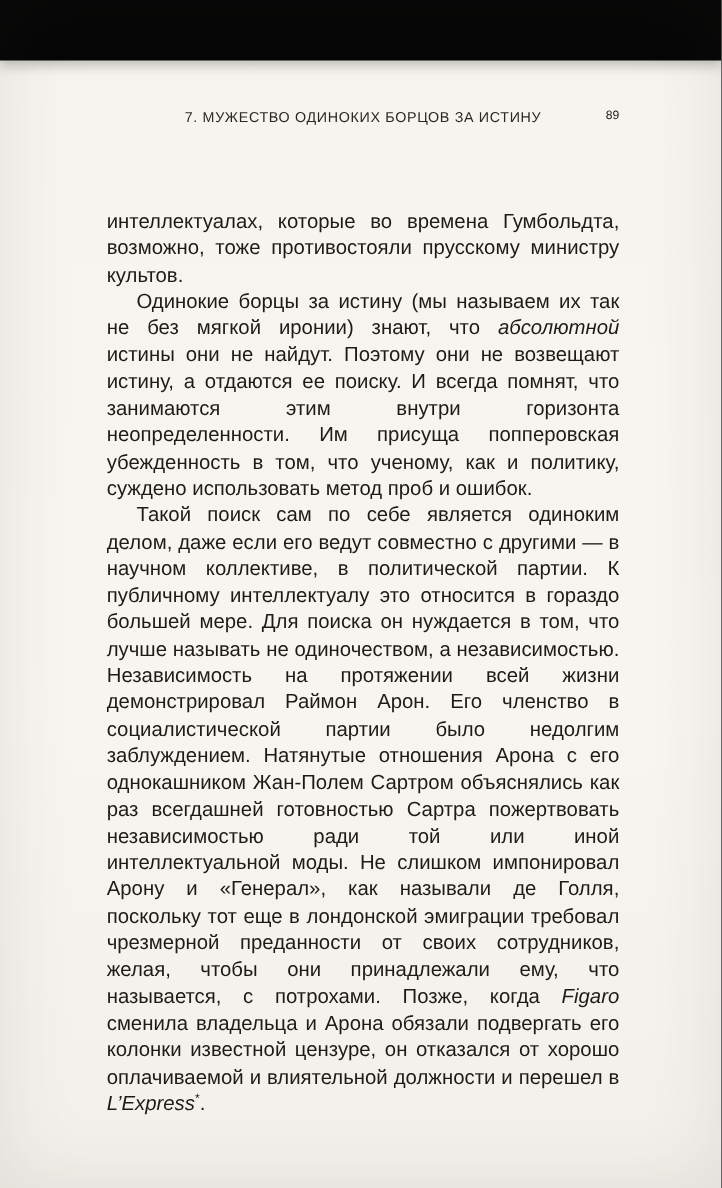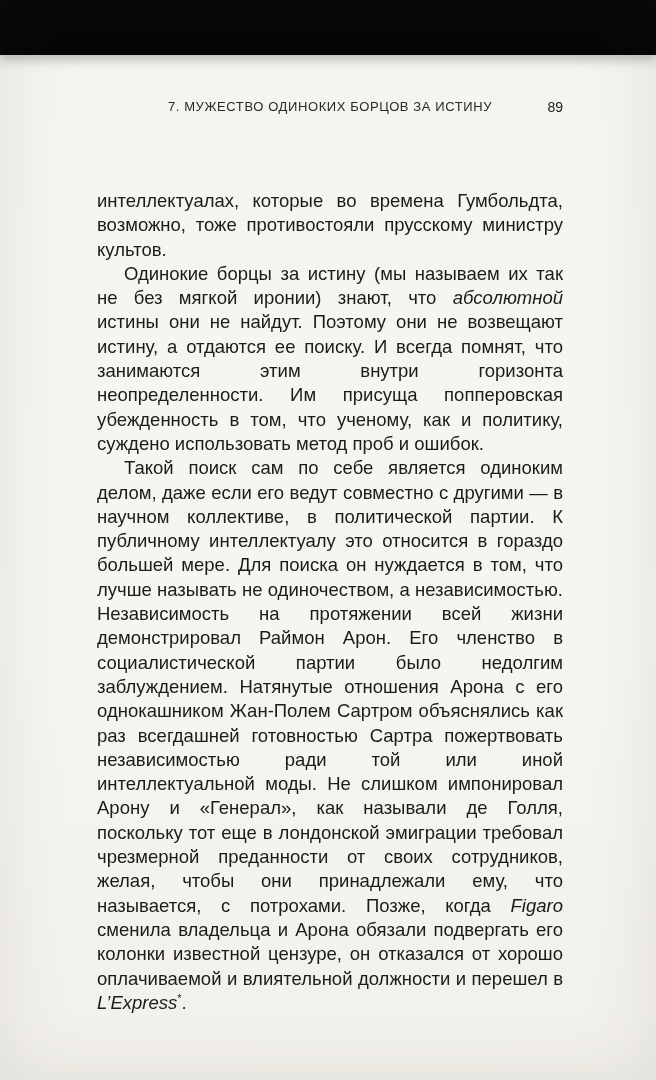--- a/index.html
+++ b/index.html
@@ -44,21 +44,21 @@
     text-align: center;
     font-size: 13px;
     letter-spacing: 0.6px;
     color: #2a2824;
     white-space: nowrap;
   }
   .page-num {
     position: absolute;
     right: 0;
     top: 0;
-    font-size: 14px;
+    font-size: 11px;
     letter-spacing: 0;
     color: #24221e;
   }
   .body-text {
     margin-top: 72px;
     hyphens: auto;
     -webkit-hyphens: auto;
   }
   .para {
     margin: 0;

